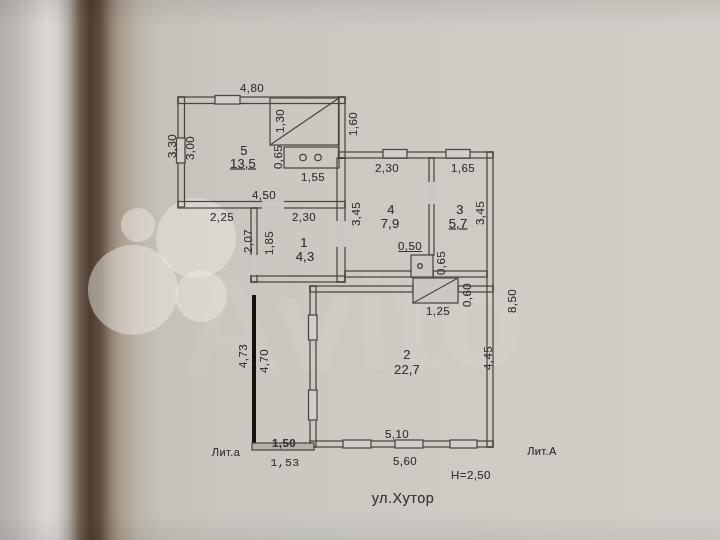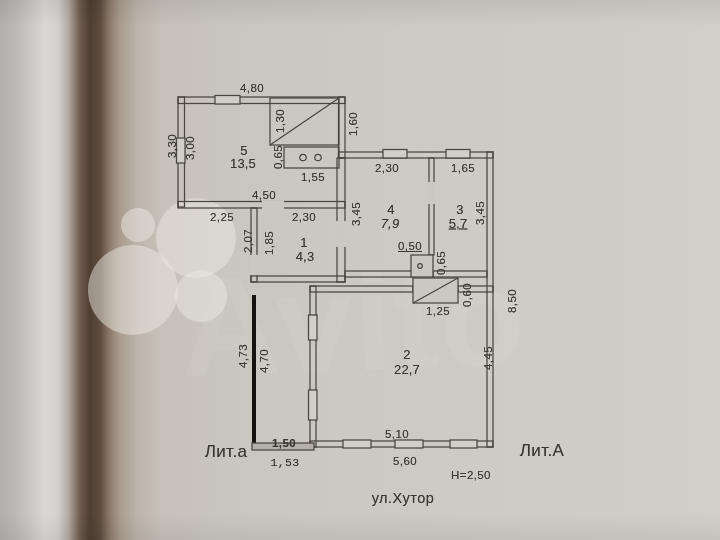--- a/index.html
+++ b/index.html
@@ -15,21 +15,21 @@
         #cbc8c2 300px, #cecbc5 470px, #d2cfc9 719px);
   }
   .plan-layer{position:absolute;left:0;top:0;width:720px;height:540px;}
   .dim{
     position:absolute;transform:translate(-50%,-50%);
     font-size:11.5px;color:#3b3733;letter-spacing:.4px;white-space:nowrap;
     text-shadow:0 0 .5px rgba(59,55,51,.55);
   }
   .dim.v{transform:translate(-50%,-50%) rotate(-90deg);}
   .dim.room{font-size:13px;letter-spacing:.2px;}
-  .dim.lit{font-size:17px;}
+  .dim.lit{font-size:11px;}
   .dim.street{font-size:14.5px;letter-spacing:.5px;}
   .wm-circle{position:absolute;border-radius:50%;background:rgba(235,232,226,.5);mix-blend-mode:lighten;}
   .wm-text{
     position:absolute;left:180px;top:240px;width:420px;
     font-size:140px;font-weight:bold;color:rgba(240,238,232,.08);
     transform:rotate(-2deg);pointer-events:none;user-select:none;
   }
 </style>
 </head>
 <body>
@@ -104,38 +104,38 @@
     </g>
   </svg>
 
   <span class="dim" style="left:252px;top:88px;">4,80</span>
   <span class="dim v" style="left:172px;top:146px;">3,30</span>
   <span class="dim v" style="left:190px;top:148px;">3,00</span>
   <span class="dim v" style="left:280px;top:121px;">1,30</span>
   <span class="dim v" style="left:353px;top:124px;">1,60</span>
 
   <span class="dim room" style="left:244px;top:150px;">5</span>
-  <span class="dim room" style="left:243px;top:163px;">13,5</span>
+  <span class="dim room" style="left:243px;top:163px;text-decoration:underline;">13,5</span>
   <span class="dim v" style="left:278px;top:157px;">0,65</span>
   <span class="dim" style="left:313px;top:177px;">1,55</span>
   <span class="dim" style="left:264px;top:195px;">4,50</span>
 
   <span class="dim" style="left:222px;top:217px;">2,25</span>
   <span class="dim" style="left:304px;top:217px;">2,30</span>
   <span class="dim v" style="left:248px;top:241px;">2,07</span>
   <span class="dim v" style="left:269px;top:243px;">1,85</span>
   <span class="dim room" style="left:304px;top:242px;">1</span>
   <span class="dim room" style="left:305px;top:256px;">4,3</span>
 
   <span class="dim" style="left:387px;top:168px;">2,30</span>
   <span class="dim" style="left:463px;top:168px;">1,65</span>
   <span class="dim v" style="left:356px;top:214px;">3,45</span>
   <span class="dim v" style="left:480px;top:213px;">3,45</span>
   <span class="dim room" style="left:391px;top:209px;">4</span>
-  <span class="dim room" style="left:390px;top:223px;font-style:italic;">7,9</span>
+  <span class="dim room" style="left:390px;top:223px;">7,9</span>
   <span class="dim room" style="left:460px;top:209px;">3</span>
   <span class="dim room" style="left:458px;top:223px;text-decoration:underline;">5,7</span>
 
   <span class="dim" style="left:410px;top:246px;text-decoration:underline;">0,50</span>
   <span class="dim v" style="left:441px;top:263px;">0,65</span>
   <span class="dim" style="left:438px;top:311px;">1,25</span>
   <span class="dim v" style="left:467px;top:295px;">0,60</span>
 
   <span class="dim v" style="left:512px;top:301px;">8,50</span>
   <span class="dim v" style="left:488px;top:358px;">4,45</span>

